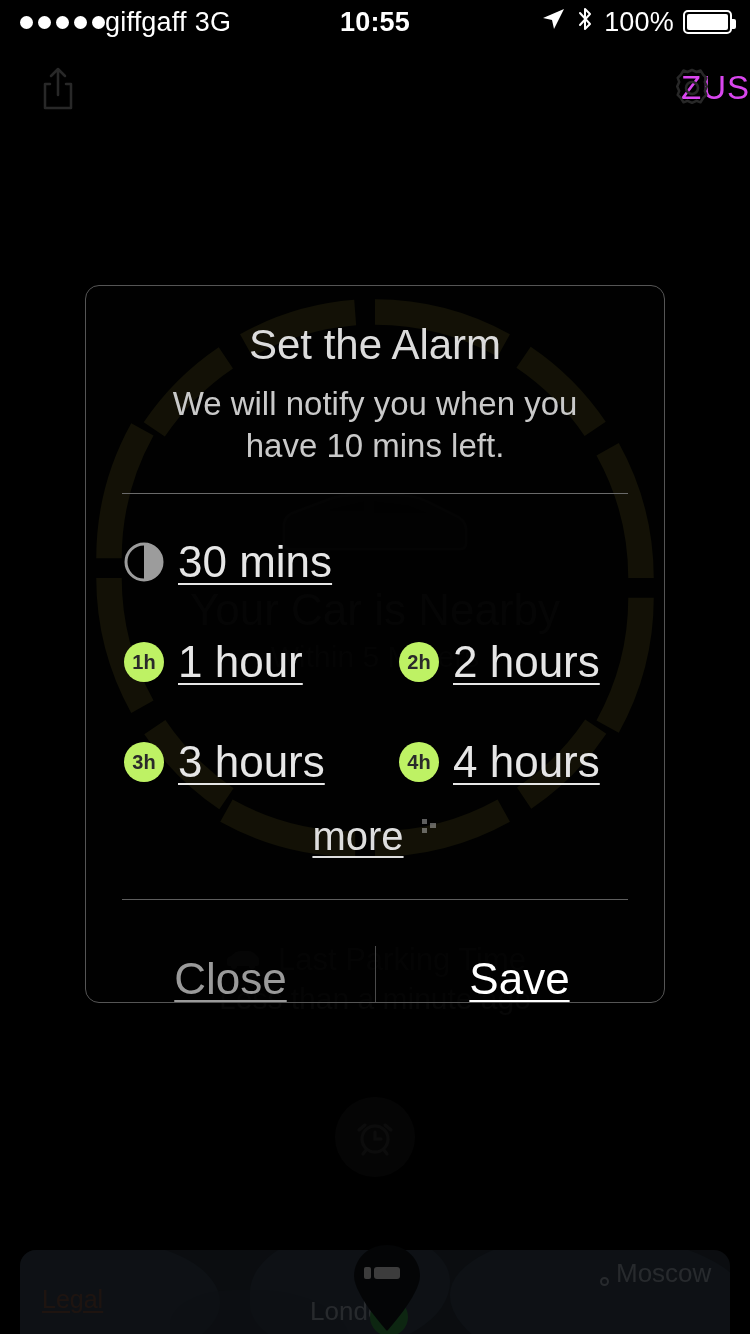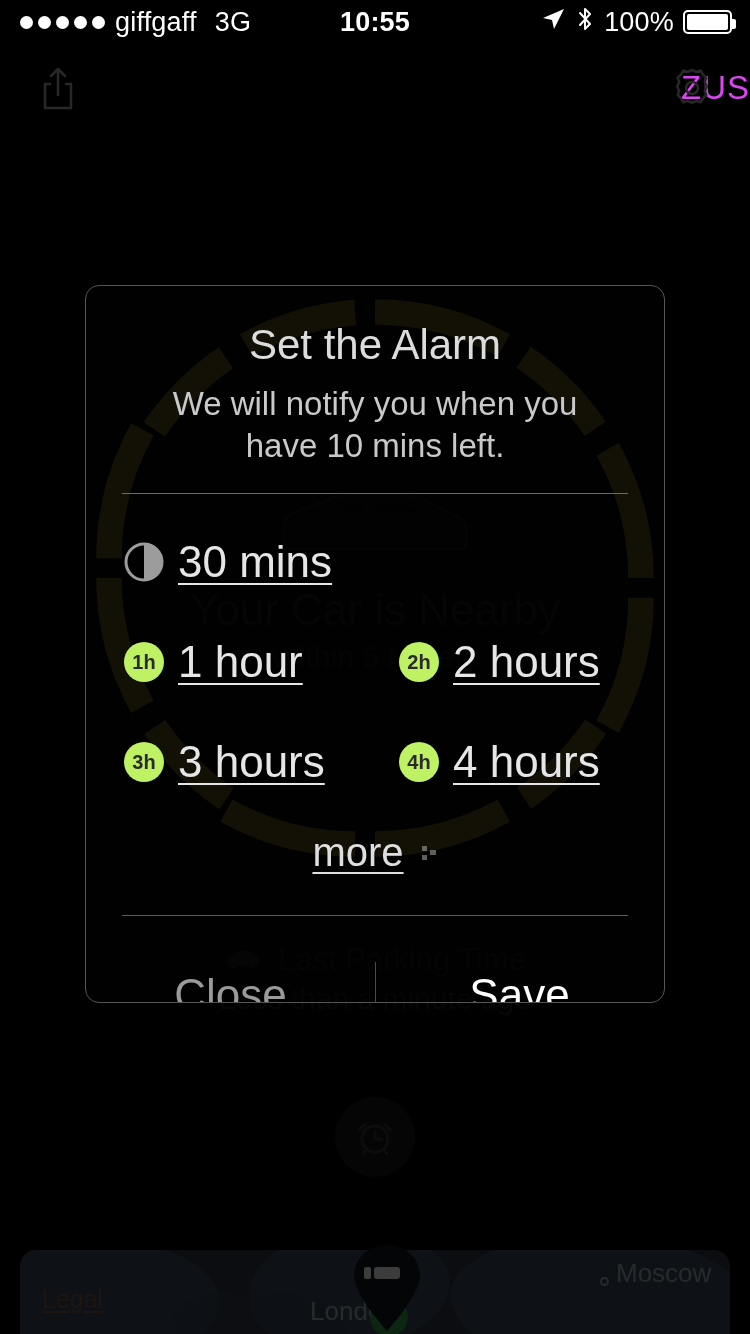--- a/index.html
+++ b/index.html
@@ -9,21 +9,21 @@
     overflow:hidden;
   }
   #screen{ position:relative; width:750px; height:1334px; background:#030303; overflow:hidden; }
 
   
   #status-bar{
     position:absolute; top:0; left:0; width:750px; height:44px;
     background:#000; color:#fff;
     display:flex; align-items:center; font-size:27px; letter-spacing:0.2px;
   }
-  #sb-left{ display:flex; align-items:center; gap:10px; padding-left:20px; flex:1; }
+  #sb-left{ display:flex; align-items:center; padding-left:20px; flex:1; }
   .dots{ display:flex; gap:5px; align-items:center; }
   .dot{ width:13px; height:13px; border-radius:50%; background:#fff; }
   #sb-carrier{ font-size:27px; }
   #sb-net{ font-size:27px; margin-left:8px; }
   #sb-center{ position:absolute; left:0; right:0; text-align:center; font-size:27px; font-weight:600; }
   #sb-right{ display:flex; align-items:center; gap:9px; padding-right:18px; justify-content:flex-end; flex:1; position:relative; z-index:2; }
   #sb-battery-pct{ font-size:27px; }
   .batt{ width:49px; height:24px; border:2px solid #fff; border-radius:5px; position:relative; }
   .batt::after{ content:""; position:absolute; right:-6px; top:7px; width:4px; height:10px; background:#fff; border-radius:0 2px 2px 0; }
   .batt .fill{ position:absolute; top:2px; left:2px; bottom:2px; width:calc(100% - 4px); background:#fff; border-radius:2px; }
@@ -146,22 +146,22 @@
   }
   .opt-ico{ width:40px; height:40px; flex:0 0 40px; position:relative; }
   .opt-ico svg{ display:block; width:100%; height:100%; }
   .ico-text{
     width:40px; height:40px; border-radius:50%; background:#bef264;
     color:#2a2a2a; font-size:20px; display:flex; align-items:center;
     justify-content:center; font-weight:700;text-align:right;
   }
 
   #more-row{
-    display:flex; align-items:center; justify-content:center; gap:10px;
-    margin-top:18px;
+    display:flex; align-items:flex-start; justify-content:center; gap:10px;
+    margin-top:2px;
   }
   #more-label{
     color:#dedede; font-size:40px; text-decoration:underline;
     text-underline-offset:6px; text-decoration-thickness:2px;
   }
   #more-glyph{ width:24px; height:24px; opacity:.45; }
   #more-glyph svg{ width:100%; height:100%; display:block; }
 
   .hrule2{ height:1px; background:#5e5e5e; margin:40px 36px 0 36px; }
 

